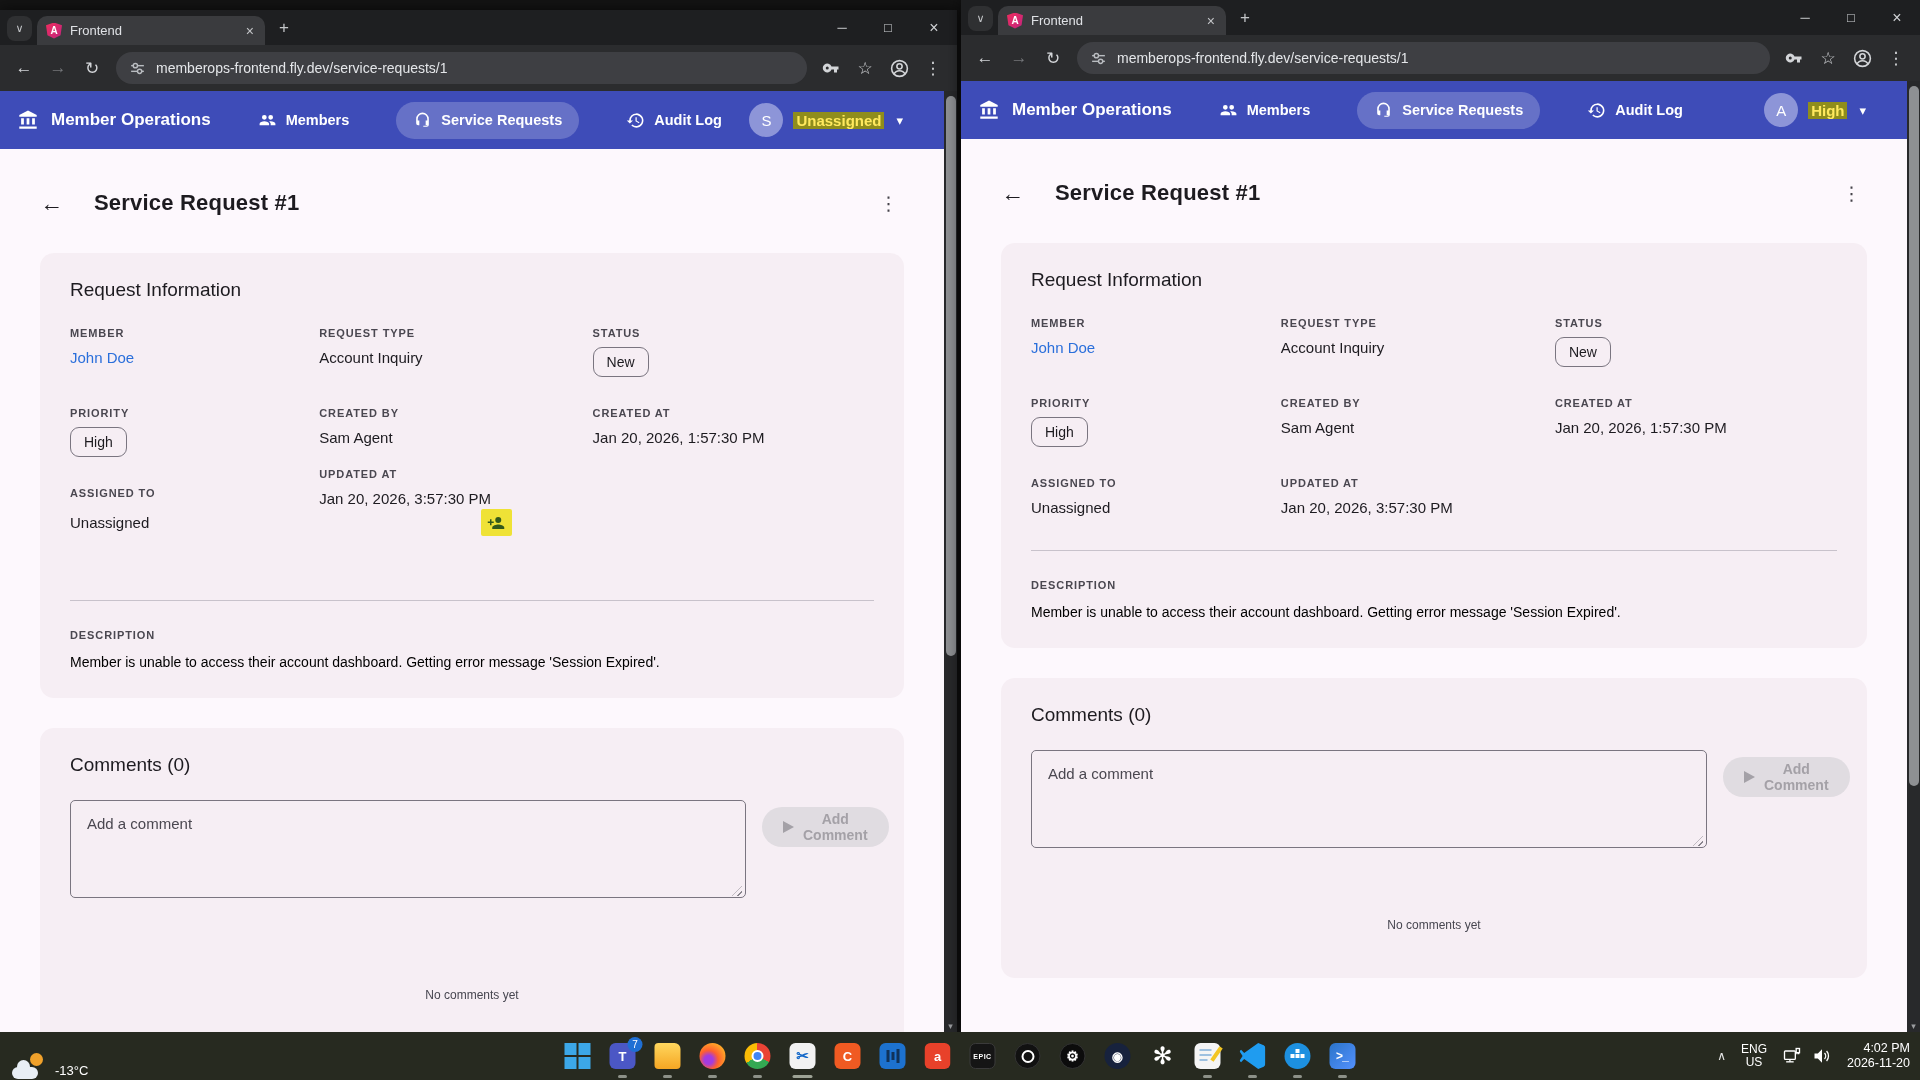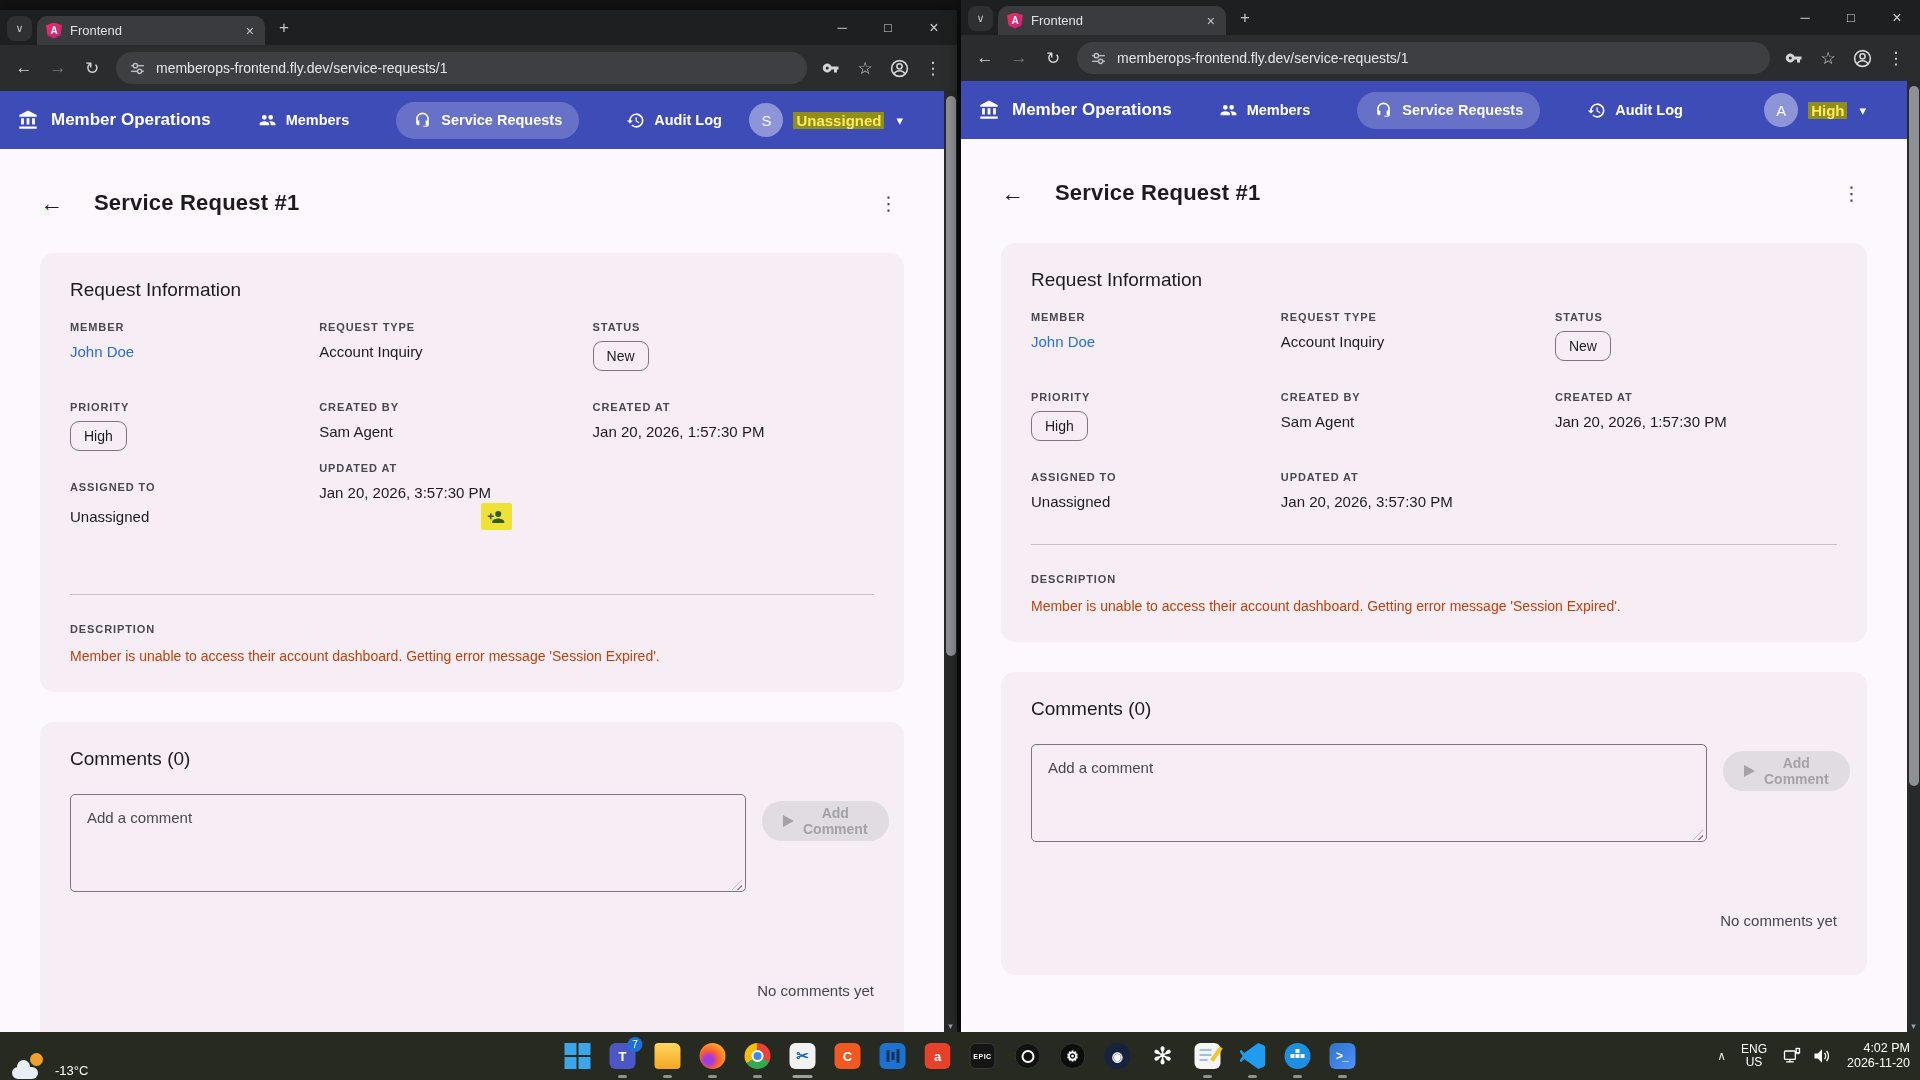--- a/index.html
+++ b/index.html
@@ -59,46 +59,46 @@
   
   .pagebody { padding:0 40px; color:#1d1b20; }
   .pghead { display:flex; align-items:center; margin-top:34px; height:40px; }
   .backarr { font-size:23px; color:#1d1b20; width:30px; }
   .pgtitle { font-size:22px; font-weight:700; margin-left:24px; letter-spacing:.2px; }
   .kebab { margin-left:auto; font-size:19px; color:#45434a; padding:0 6px; }
 
   .card { background:#f6eef4; border-radius:14px; margin-top:30px; padding:26px 30px 28px; }
   .cardhead { font-size:19px; font-weight:500; color:#1d1b20; }
 
-  .ri-grid { display:grid; grid-template-columns:31% 34% 35%; row-gap:30px; margin-top:20px; }
+  .ri-grid { display:grid; grid-template-columns:31% 34% 35%; row-gap:30px; margin-top:26px; }
   .flabel { font-size:11px; letter-spacing:.9px; font-weight:600; color:#4a4750; }
   .fvalue { margin-top:10px; font-size:15px; color:#1d1b20; }
   .link { color:#2a6fdb; }
   .chip { display:inline-block; margin-top:8px; padding:6px 13px; border:1px solid #7a7580;
     border-radius:9px; font-size:14px; color:#1d1b20; }
   .assignrow { display:flex; align-items:center; }
   .assignbtn { margin-left:auto; margin-right:34px; width:31px; height:27px; background:#efe236;
     display:flex; align-items:center; justify-content:center; border-radius:2px; }
   .ri-div { height:1px; background:#c8c2cb; margin:34px 0 28px; }
-  .desc-text { margin-top:13px; font-size:14px; color:#c2410c; }
+  .desc-text { margin-top:13px; font-size:14px; color:#000000; }
 
   .composer { display:flex; margin-top:24px; gap:16px; align-items:flex-start; }
   .tawrap { position:relative; }
   .composer textarea { width:676px; height:98px; background:transparent; border:1px solid #7a7580;
     border-radius:5px; padding:14px 16px; font-family:"Liberation Sans",sans-serif; font-size:15px;
     color:#1d1b20; resize:none; outline:none; }
   .composer textarea::placeholder { color:#4a4750; }
   .grip { position:absolute; right:4px; bottom:6px; width:10px; height:10px;
     background:repeating-linear-gradient(315deg, transparent 0 2.5px, #8a868e 2.5px 4px); 
     clip-path:polygon(100% 0,100% 100%,0 100%); }
   .addbtn { height:40px; padding:0 21px; border-radius:20px; background:#e0dce1; color:#a4a1a7;
     font-size:14px; font-weight:600; display:flex; align-items:center; gap:9px; margin-top:7px; border:none; }
   .sendtri { width:0; height:0; border-left:11px solid #a4a1a7; border-top:6px solid transparent;
     border-bottom:6px solid transparent; }
-  .noc { text-align:right; color:#474650; font-size:15px; margin:86px 0 42px; }
+  .noc { text-align:center; color:#474650; font-size:12px; margin:86px 0 42px; }
 
   
   .taskbar { position:absolute; left:0; right:0; bottom:0; height:48px; background:#272a20; z-index:50; }
   .weather { position:absolute; left:12px; top:6px; display:flex; gap:9px; align-items:center; color:#fff; }
   .wicon { position:relative; width:34px; height:30px; }
   .wsun { position:absolute; right:3px; top:1px; width:13px; height:13px; border-radius:50%; background:#f0a12b; }
   .wcloud { position:absolute; left:0; bottom:3px; width:26px; height:12px; border-radius:8px; background:#e8eef5; }
   .wcloud:before { content:""; position:absolute; left:5px; top:-7px; width:13px; height:13px; border-radius:50%; background:#e8eef5; }
   .wtemp { font-size:13px; line-height:16px;margin-top:25px; }
   .tbicons { position:absolute; left:50%; transform:translateX(-50%); top:0; height:48px;

